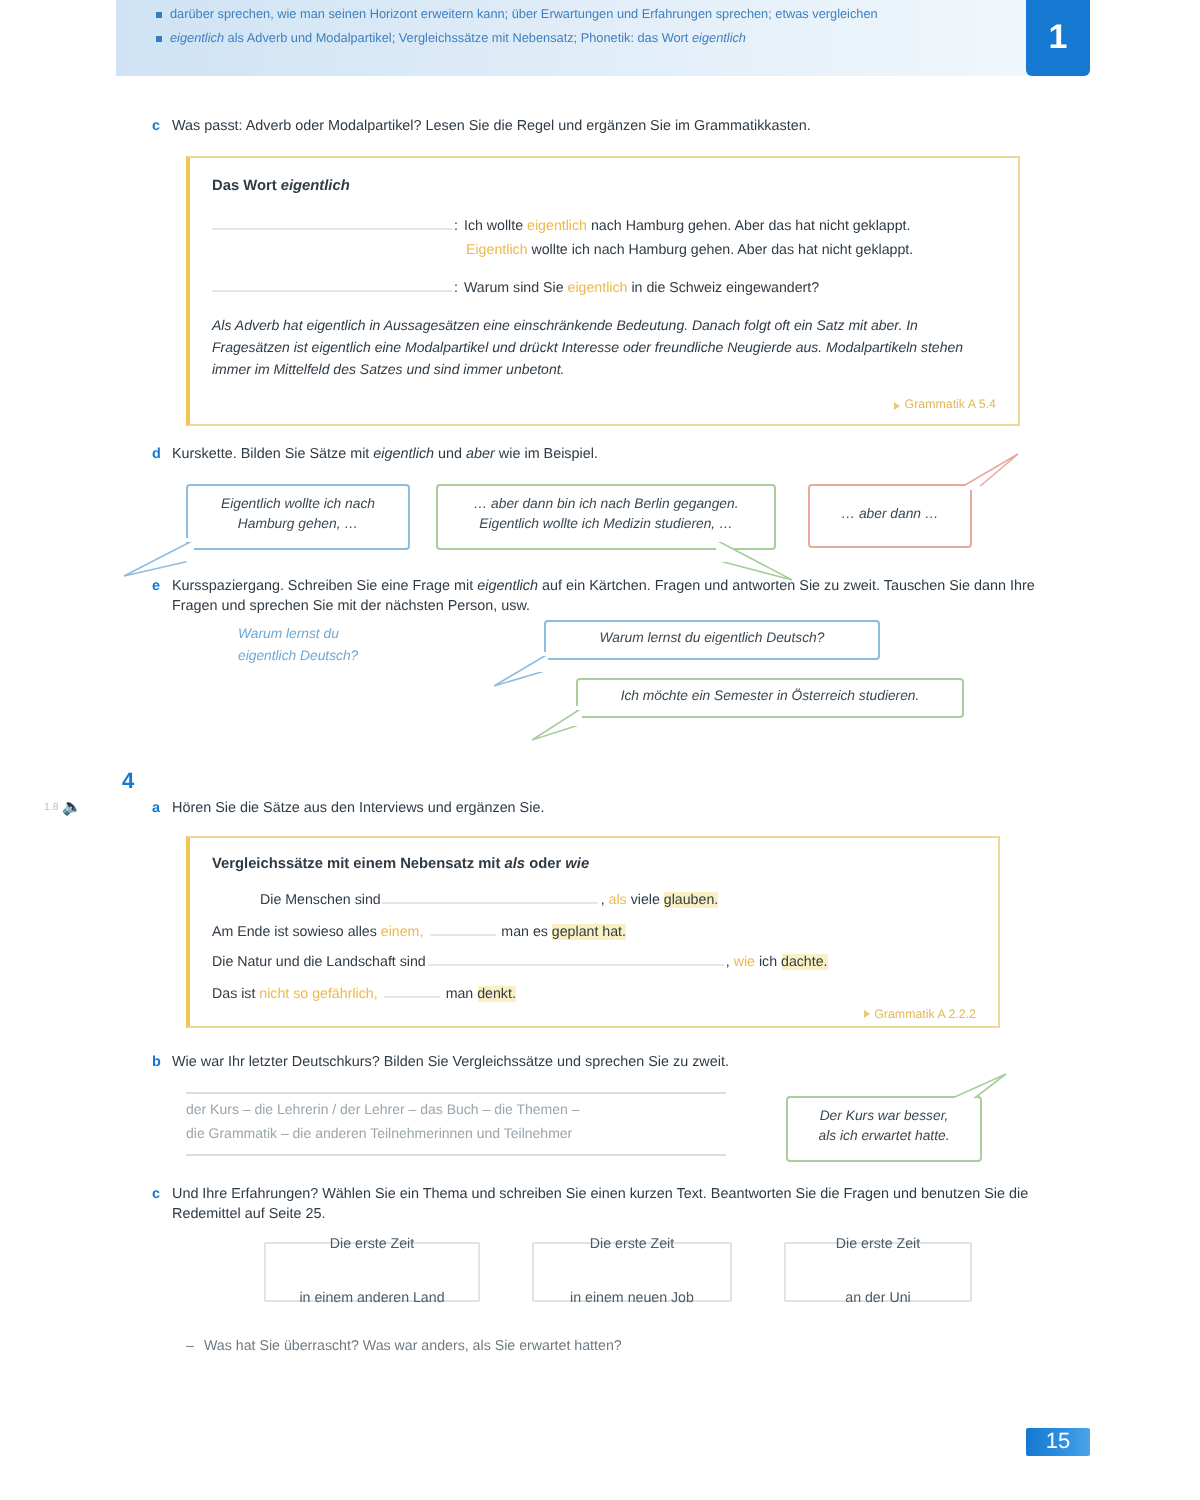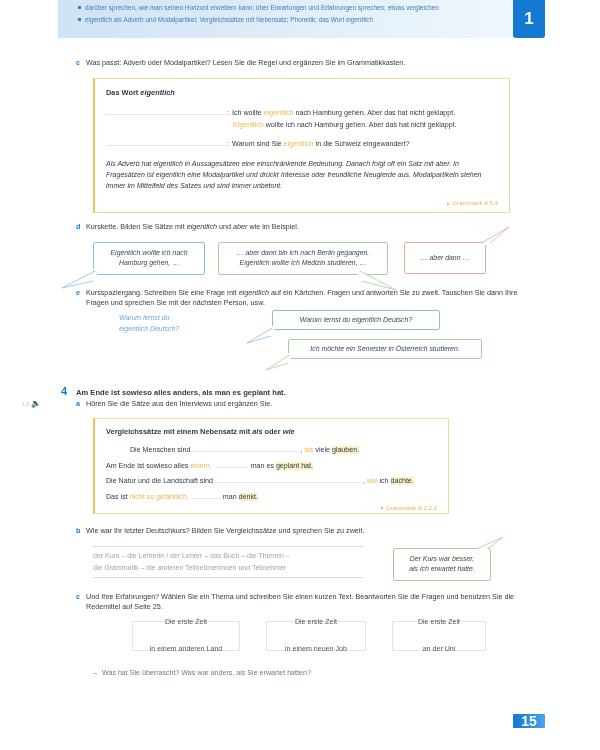--- a/index.html
+++ b/index.html
@@ -240,22 +240,22 @@
 
   
   .pagenum {
     position: absolute;
     left: 513px;
     top: 714px;
     width: 32px;
     height: 14px;
     background: linear-gradient(to right, #1579d2 0%, #2f90e0 60%, #4aa4ea 100%);
     color: #ffffff;
-    font-size: 14px;
-    font-weight: bold;
+    font-size: 11px;
+    font-weight: normal;
     display: flex;
     align-items: center;
     justify-content: center;
     border-radius: 1px;
   }
 </style>
 </head>
 <body>
 
 <div class="page">
@@ -364,33 +364,32 @@
   <div class="bubble green" style="left:288px; top:339px; width:194px; padding:4px 7px;">
     <div>Ich möchte ein Semester in Österreich studieren.</div>
   </div>
   <svg style="position:absolute; left:264px; top:352px;" width="30" height="20">
     <path d="M27 2 L2 18 L27 10" fill="#ffffff" stroke="#a9ce9c" stroke-width="0.8"></path>
     <line x1="23" y1="2" x2="29" y2="2" stroke="#ffffff" stroke-width="2"></line>
     <line x1="23" y1="10" x2="29" y2="10" stroke="#ffffff" stroke-width="2"></line>
   </svg>
 
   <div class="sec-num" style="left:61px; top:386px;">4</div>
-  <div class="sec-title" style="left:76px; top:388px; width:440px;">Am Ende ist sowieso alles anders, als man es geplant hat.</div>
 
   <div class="audio" style="left:22px; top:400px;">
     <span>1.8</span>
     <span class="spk">🔈</span>
   </div>
 
   <div class="ex" style="left:76px; top:399px; width:450px;">
     <span class="ex-letter">a</span>
     <span class="ex-body">Hören Sie die Sätze aus den Interviews und ergänzen Sie.</span>
   </div>
 
-  <div class="gbox" style="left:93px; top:418px; width:356px; height:96px; padding:8px 11px 12px 11px;">
+  <div class="gbox" style="left:93px; top:418px; width:407px; height:96px; padding:8px 11px 12px 11px;">
 
     <div class="gbox-title" style="margin-bottom:7px;">
       <span>Vergleichssätze mit einem Nebensatz mit </span><i>als</i><span> oder </span><i>wie</i>
     </div>
 
     <div class="gbox-line" style="margin-bottom:3px;margin-left:24px;">
       <span>Die Menschen sind</span>
       <span class="blank" style="width:108px; margin:0 1px;"></span>
       <span>, <span class="kw">als</span> viele <span class="hl">glauben.</span></span>
     </div>

